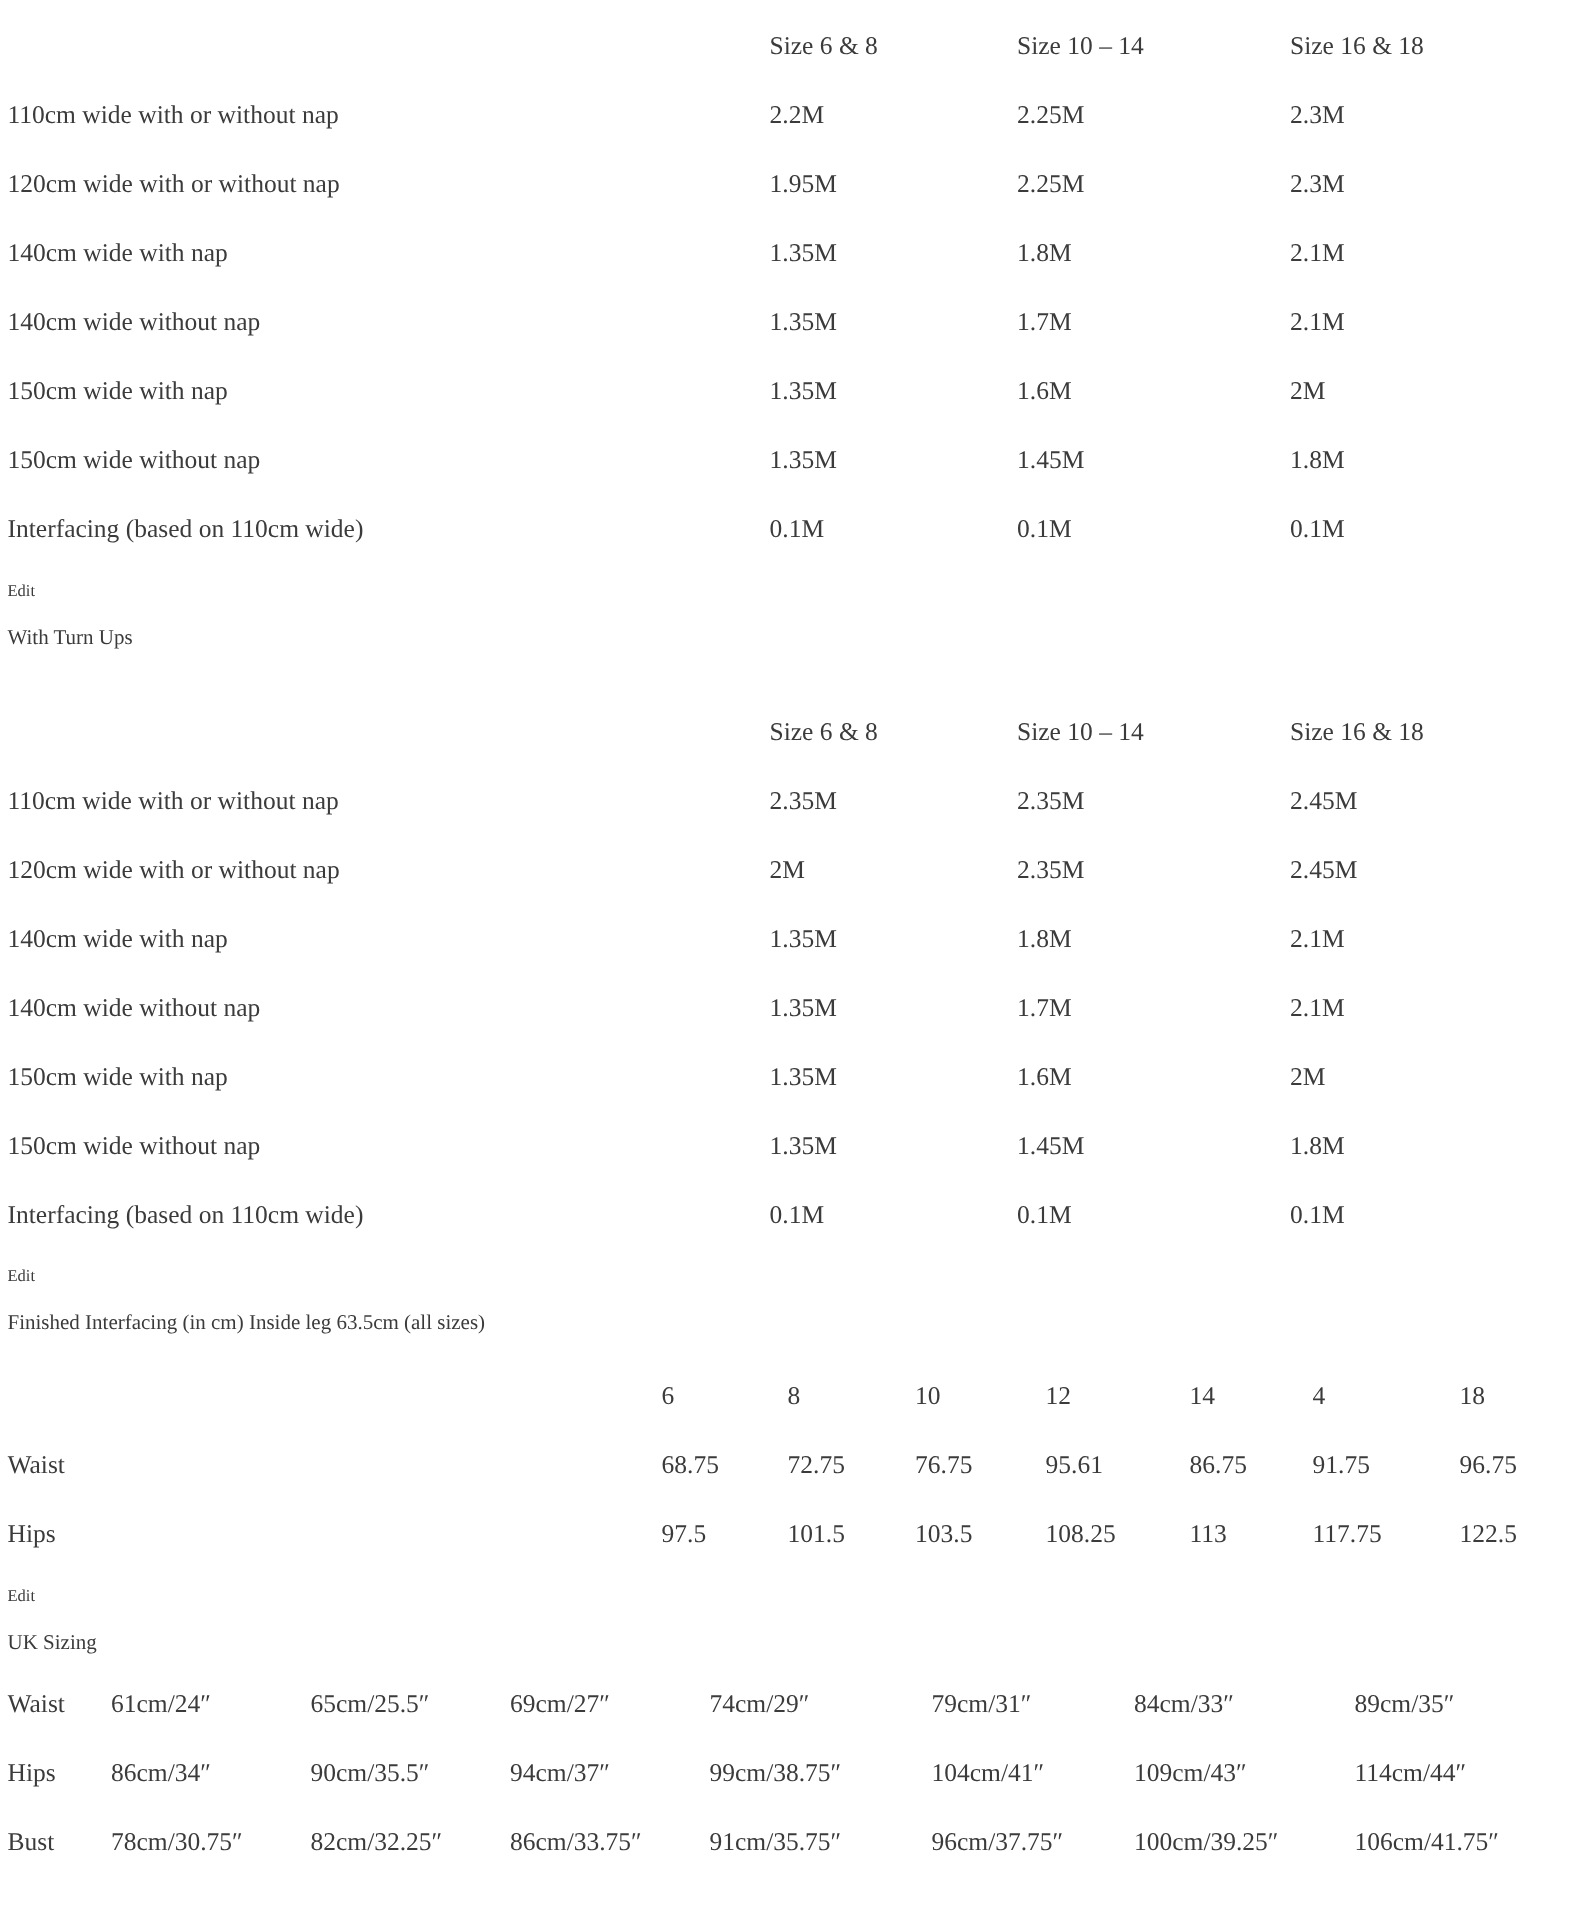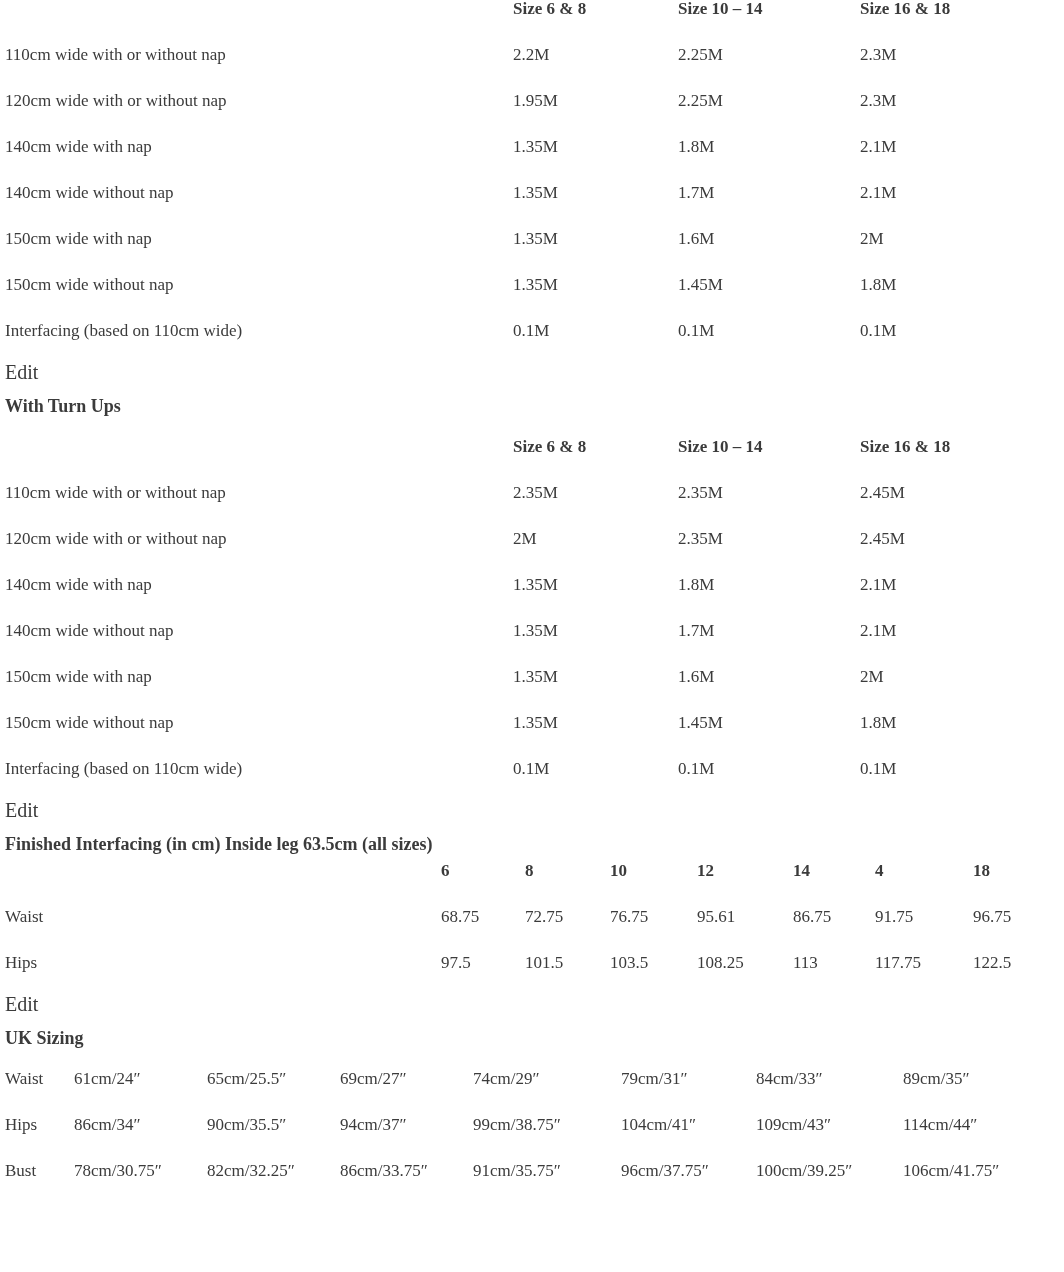--- a/index.html
+++ b/index.html
@@ -23,34 +23,34 @@
     width: 1055px;
   }
   td {
     padding: 14px 4px 14px 0;
     font-size: 17px;
     line-height: 18px;
     vertical-align: top;
     overflow: hidden;
     white-space: nowrap;
   }
-  tr.hdr td { padding-top: 0; font-weight: bold; }
+  tr.hdr td { padding-top: 22px; font-weight: normal; }
   td.lbl { font-weight: normal; }
   .edit-link {
     display: inline-block;
     margin: 9px 0 0 0;
-    font-size: 20px;
+    font-size: 11px;
     line-height: 18px;
     cursor: pointer;
   }
   .sec-heading {
     margin: 13px 0 0 0;
-    font-size: 18px;
+    font-size: 14px;
     line-height: 19px;
-    font-weight: bold;
+    font-weight: normal;
   }
   .gap-after-heading { height: 22px; }
   .gap-small { height: 8px; }
   
   .ftab col.c0 { width: 508px; }
   .ftab col.c1 { width: 165px; }
   .ftab col.c2 { width: 182px; }
   .ftab col.c3 { width: 200px; }
   
   .mtab col.c0 { width: 436px; }

